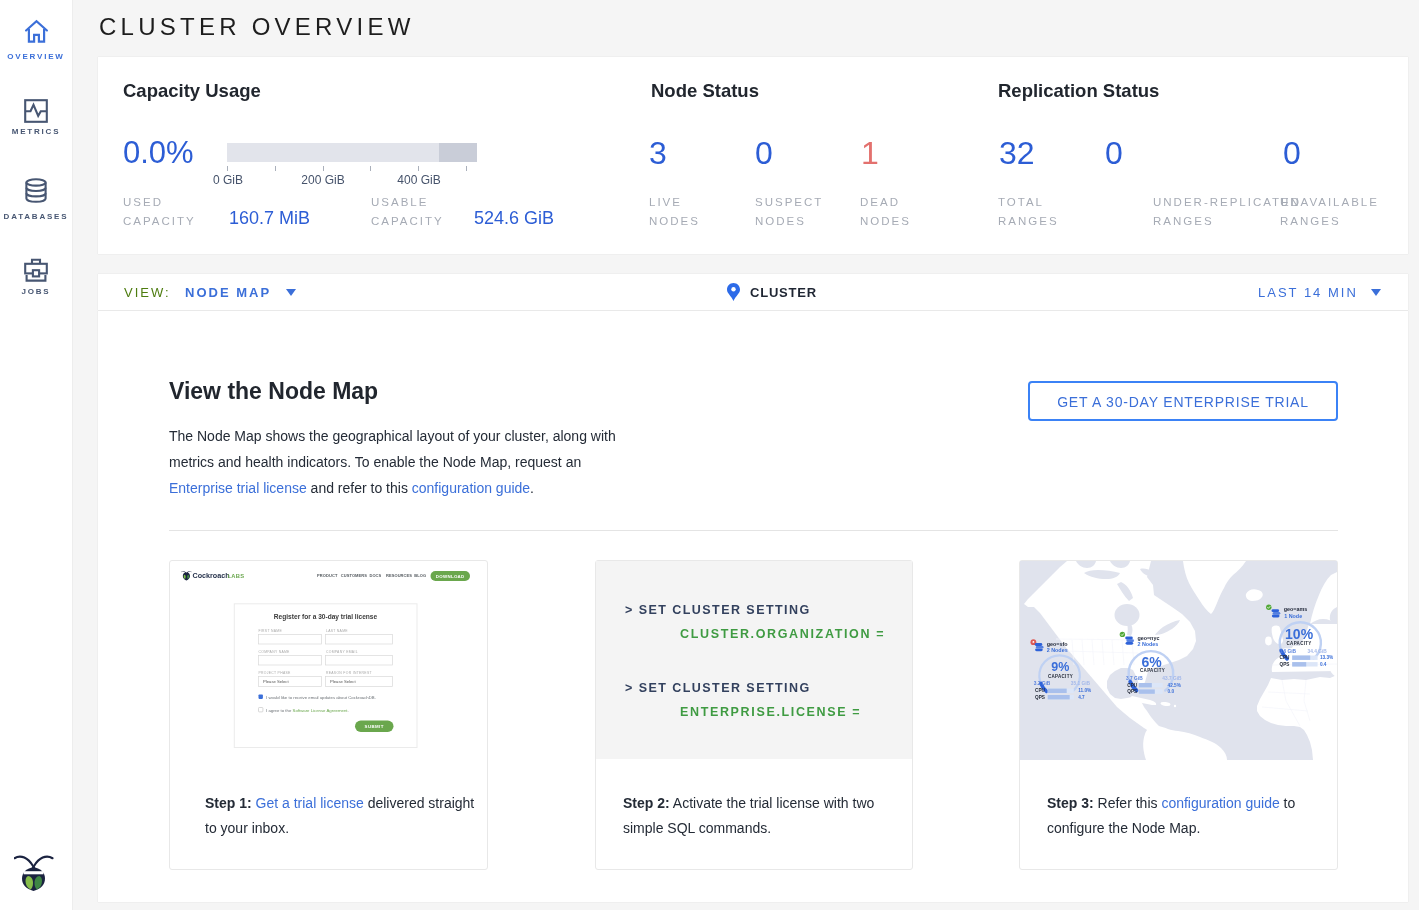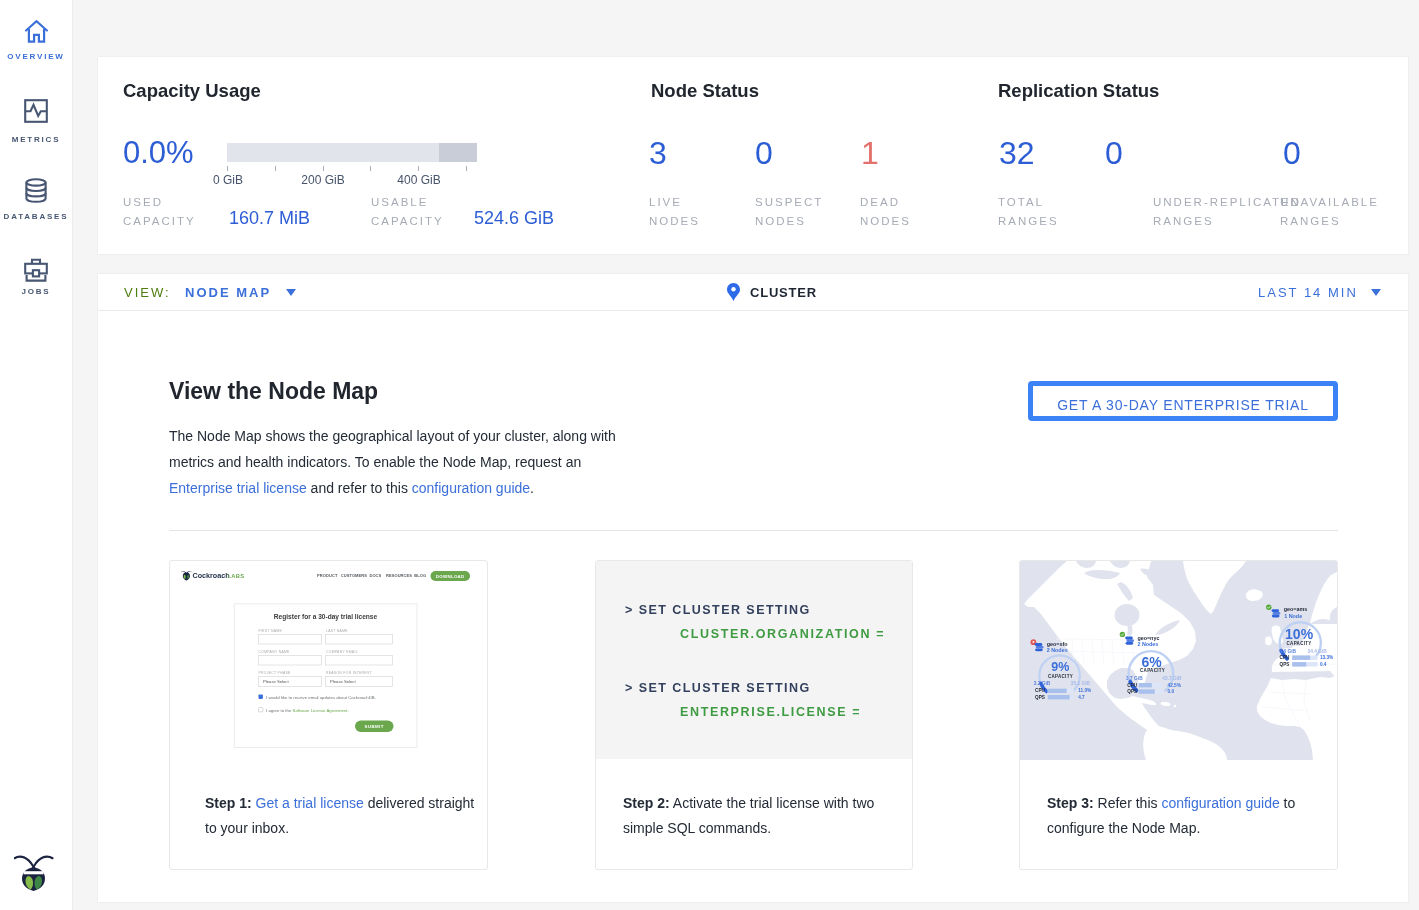--- a/index.html
+++ b/index.html
@@ -44,21 +44,21 @@
         <path d="M2 11 L12 2.2 L22 11" stroke-linecap="round"></path>
         <path d="M4.7 9.5 V21.8 H9.7 V15.2 H14.3 V21.8 H19.3 V9.5" stroke-linejoin="miter"></path>
       </svg>
       <span class="navlabel active" style="margin-top:4px;">OVERVIEW</span>
     </div>
     <div class="navitem" style="top:99px;">
       <svg width="24" height="24" viewBox="0 0 24 24" fill="none" stroke="#475672" stroke-width="2.1">
         <rect x="1.2" y="1.2" width="21.6" height="21.6"></rect>
         <path d="M1.2 12.2 H6.5 L9.5 5.8 L14.2 16.8 L16.8 12.2 H22.8"></path>
       </svg>
-      <span class="navlabel" style="margin-top:8px;">METRICS</span>
+      <span class="navlabel" style="">METRICS</span>
     </div>
     <div class="navitem" style="top:178px;">
       <svg width="22" height="25" viewBox="0 0 22 25" fill="none" stroke="#475672" stroke-width="2.1">
         <ellipse cx="11" cy="4.4" rx="9.6" ry="3.2"></ellipse>
         <path d="M1.4 4.4 V20.6 C1.4 22.4 5.7 23.8 11 23.8 C16.3 23.8 20.6 22.4 20.6 20.6 V4.4"></path>
         <path d="M1.4 9.8 C1.4 11.6 5.7 13 11 13 C16.3 13 20.6 11.6 20.6 9.8"></path>
         <path d="M1.4 15.2 C1.4 17 5.7 18.4 11 18.4 C16.3 18.4 20.6 17 20.6 15.2"></path>
       </svg>
       <span class="navlabel" style="margin-top:5px;">DATABASES</span>
     </div>
@@ -73,20 +73,21 @@
     </div>
     <svg class="abs" style="left:14px; top:850px;" width="40" height="42" viewBox="0 0 40 42">
       <path d="M0.5,8.2 C7,4.2 14,8 19,16 C21,19 22,21 22,22" fill="none" stroke="#1b2340" stroke-width="2.2" stroke-linecap="round"></path>
       <path d="M38.5,8.2 C32,4.2 25,8 20,16 C18,19 17,21 17,22" fill="none" stroke="#1b2340" stroke-width="2.2" stroke-linecap="round"></path>
       <path d="M19.5,17.5 C26,17.5 31,22.5 31,28.5 C31,34.5 27,38.8 19.5,41 C12,38.8 8,34.5 8,28.5 C8,22.5 13,17.5 19.5,17.5 Z" fill="#1b2340"></path>
       <rect x="9.6" y="21.2" width="19.8" height="3.1" fill="#ffffff"></rect>
       <path d="M14,26 C17,26 19,29 19,33 C19,36 18,38.5 16.5,39.5 C13.5,38 11.5,35 11.5,31 C11.5,28.5 12.5,26.5 14,26 Z" fill="#86bd4a"></path>
       <path d="M25.5,26 C22.5,26 20.5,29 20.5,33 C20.5,36 21.5,38.5 23,39.5 C26,38 28,35 28,31 C28,28.5 27,26.5 25.5,26 Z" fill="#3e8644"></path>
     </svg>
   </div>
+  <div id="pagetitle">CLUSTER OVERVIEW</div>
 
   <div class="panel" id="stats" style="left:98px; top:57px; width:1310px; height:197px;">
     <div class="sec-title" style="left:25px; top:23px;">Capacity Usage</div>
     <div class="bignum" style="left:25px; top:80px; font-size:31px;">0.0%</div>
 
     <div class="abs" style="left:129px; top:86px; width:250px; height:19px; background:#e2e4eb;"></div>
     <div class="abs" style="left:341px; top:86px; width:38px; height:19px; background:#c9cdd8;"></div>
     <div class="abs" style="left:129px; top:109px; width:1px; height:5px; background:#aab0bb;"></div>
     <div class="abs" style="left:177px; top:109px; width:1px; height:5px; background:#aab0bb;"></div>
     <div class="abs" style="left:225px; top:109px; width:1px; height:5px; background:#aab0bb;"></div>
@@ -128,21 +129,21 @@
     </svg>
     <div class="vb-text" style="left:652px; top:11px; color:#1f2633; letter-spacing:0.8px; font-weight:bold; font-size:13px;">CLUSTER</div>
     <div class="vb-text" style="left:1160px; top:11px; color:#3b6fd9;">LAST 14 MIN</div>
     <div class="tri" style="left:1273px; top:15px;"></div>
   </div>
 
   <div class="panel" id="main" style="left:98px; top:311px; width:1310px; height:591px;">
     <h2 class="vmap" style="left:71px; top:67px;">View the Node Map</h2>
     <div class="para" style="left:71px; top:112px;">The Node Map shows the geographical layout of your cluster, along with<br>metrics and health indicators. To enable the Node Map, request an<br><a>Enterprise trial license</a> and refer to this <a>configuration guide</a>.</div>
     <div class="abs" style="left:71px; top:219px; width:1169px; height:1px; background:#e4e4e4;"></div>
-    <div class="abs" style="left:930px; top:70px; width:310px; height:40px; border:5px solid #3b82f6; border-radius:4px; text-align:center; line-height:38px; font-size:14px; letter-spacing:0.8px; color:#3b6fd9; white-space:nowrap;">GET A 30-DAY ENTERPRISE TRIAL</div>
+    <div class="abs" style="left:930px; top:70px; width:310px; height:40px; border:2px solid #3b82f6; border-radius:4px; text-align:center; line-height:38px; font-size:14px; letter-spacing:0.8px; color:#3b6fd9; white-space:nowrap;">GET A 30-DAY ENTERPRISE TRIAL</div>
 
     <div class="card" id="card1" style="left:71px; width:319px;">
       <svg class="abs" style="left:0; top:0;" width="317" height="192" viewBox="0 0 317 192" font-family="Liberation Sans, sans-serif">
         <g transform="translate(11,8.5) scale(0.27)">
           <path d="M1 8.6 C6 5.6 13 5.9 19.2 10.9 L20.8 10.9 C27 5.9 34 5.6 39 8.6 L38.2 10.4 C33.6 8.0 28.4 8.2 24.4 11.3 C30.2 13.6 33.2 17.9 33.2 24.2 C33.2 31.4 28.6 37.4 20 40.6 C11.4 37.4 6.8 31.4 6.8 24.2 C6.8 17.9 9.8 13.6 15.6 11.3 C11.6 8.2 6.4 8.0 1.8 10.4 Z" fill="#1b2340"></path>
           <path d="M12.1 19.6 C14.9 19.6 17.3 22.6 17.3 27.2 C17.3 30.8 16.2 33.8 14.8 35.4 C11.5 33 9.8 29.2 10.1 24.7 C10.3 22.2 10.9 20.4 12.1 19.6 Z" fill="#7bc144"></path>
           <path d="M27.9 19.6 C25.1 19.6 22.7 22.6 22.7 27.2 C22.7 30.8 23.8 33.8 25.2 35.4 C28.5 33 30.2 29.2 29.9 24.7 C29.7 22.2 29.1 20.4 27.9 19.6 Z" fill="#3d8643"></path>
         </g>
         <text x="22.5" y="16.8" font-size="7.2" font-weight="bold" fill="#26324c">Cockroach</text>
         <text x="57.5" y="16.6" font-size="5.8" font-weight="bold" fill="#6aa74d" letter-spacing="0.3">LABS</text>

